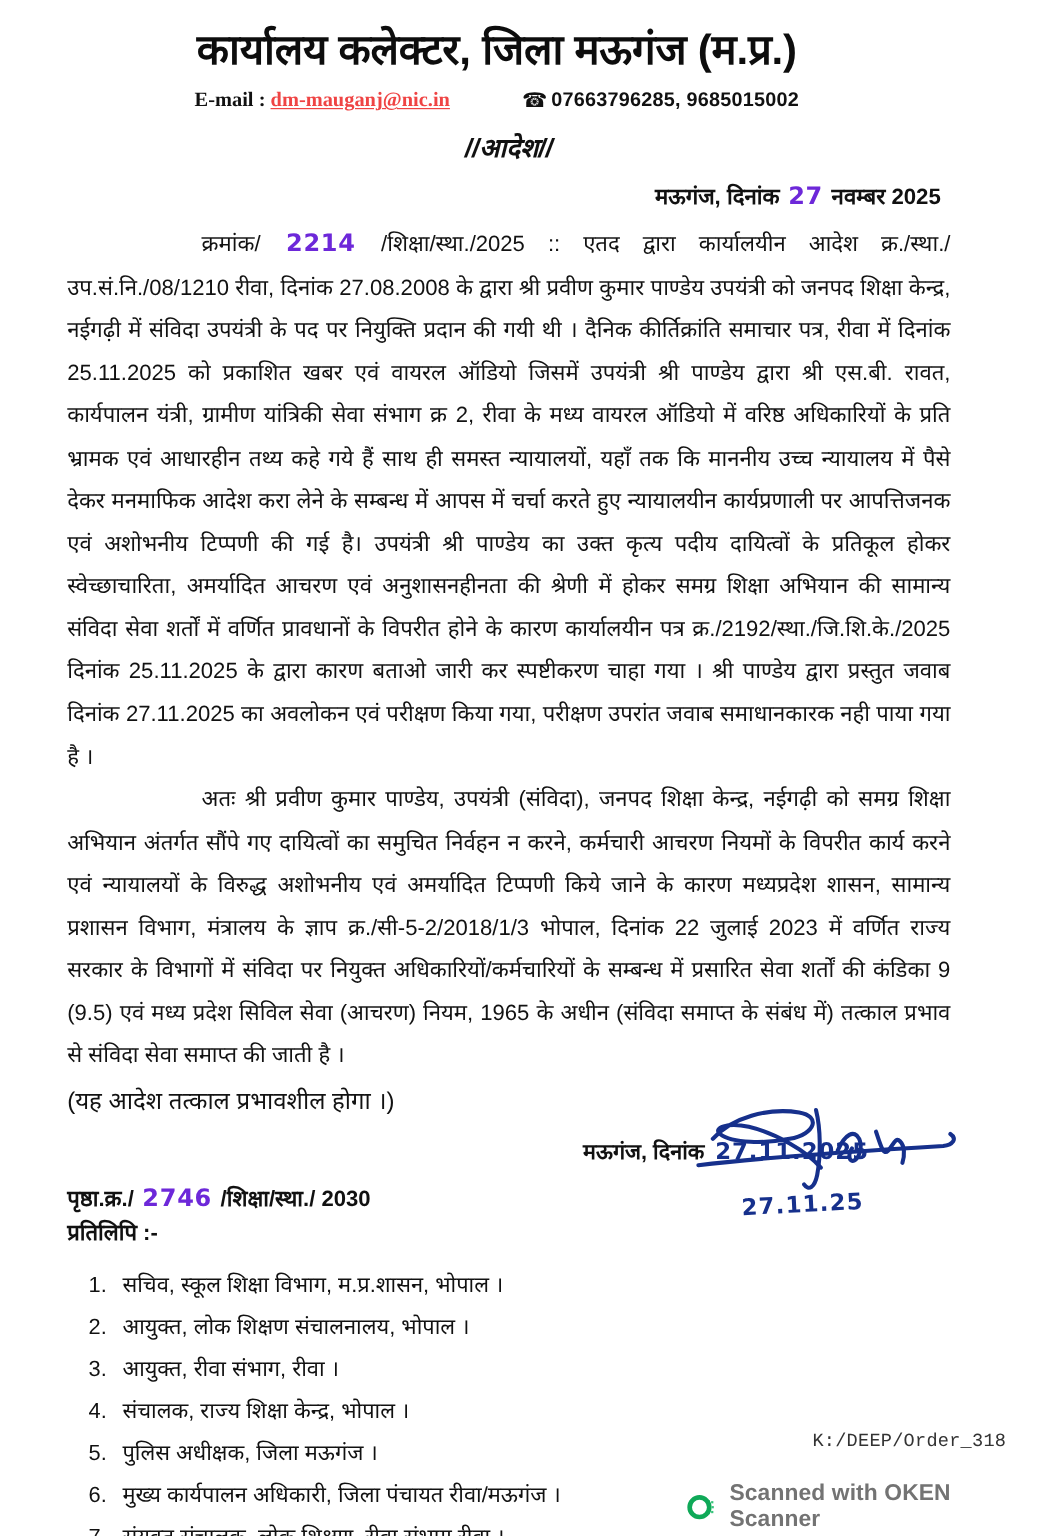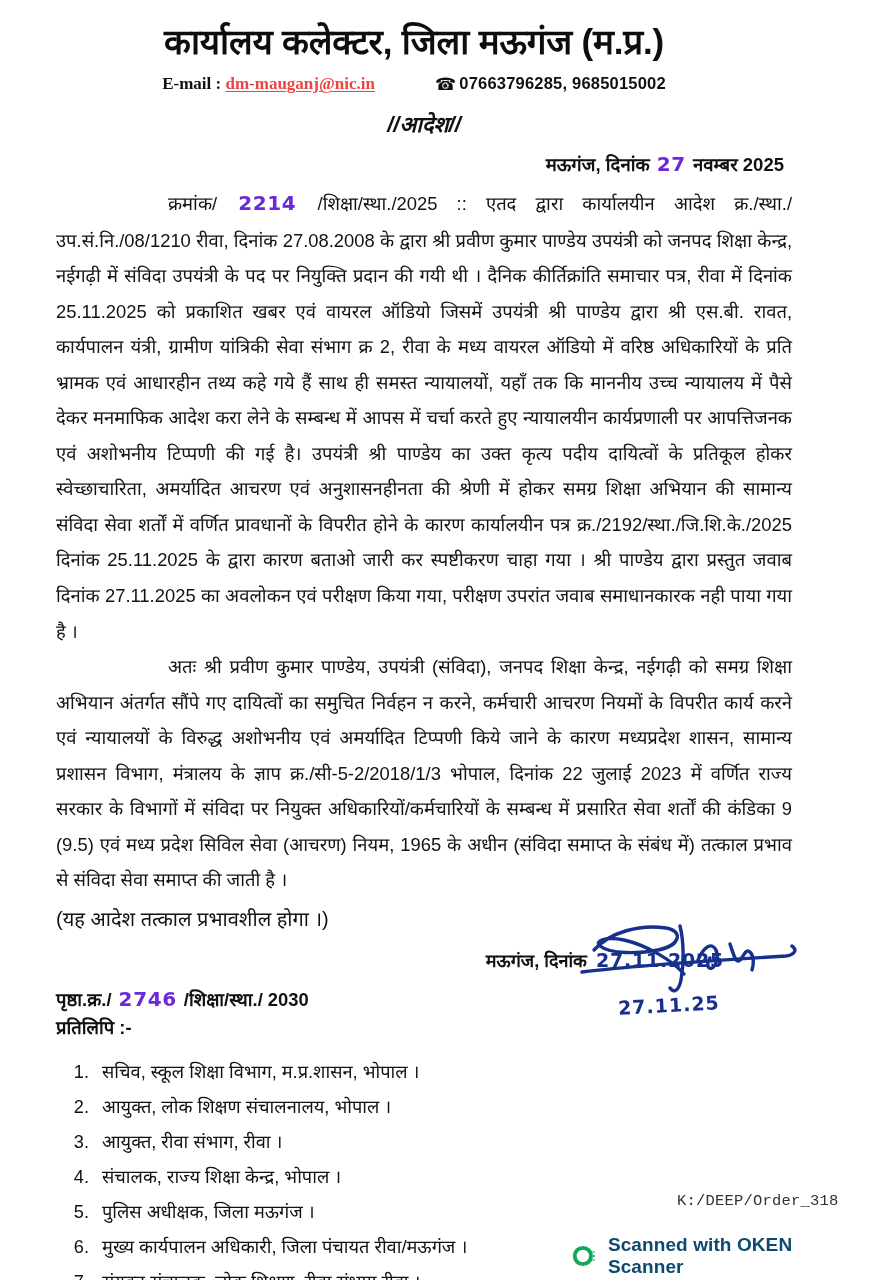--- a/index.html
+++ b/index.html
@@ -205,21 +205,21 @@
     left: 572px;
     top: 1234px;
     display: flex;
     align-items: center;
     gap: 11px;
   }
   .scan-logo { width: 30px; height: 30px; display: block; }
   .scan-text {
     font-size: 19px;
     font-weight: 600;
-    color: #0c4a6e;
+    color: #737373;
     letter-spacing: 0.1px;
   }
 </style>
 </head>
 <body>
 
 <div class="page">
 
   <div class="doc-header">
     <div class="office-title">कार्यालय कलेक्टर, जिला मऊगंज (म.प्र.)</div>

